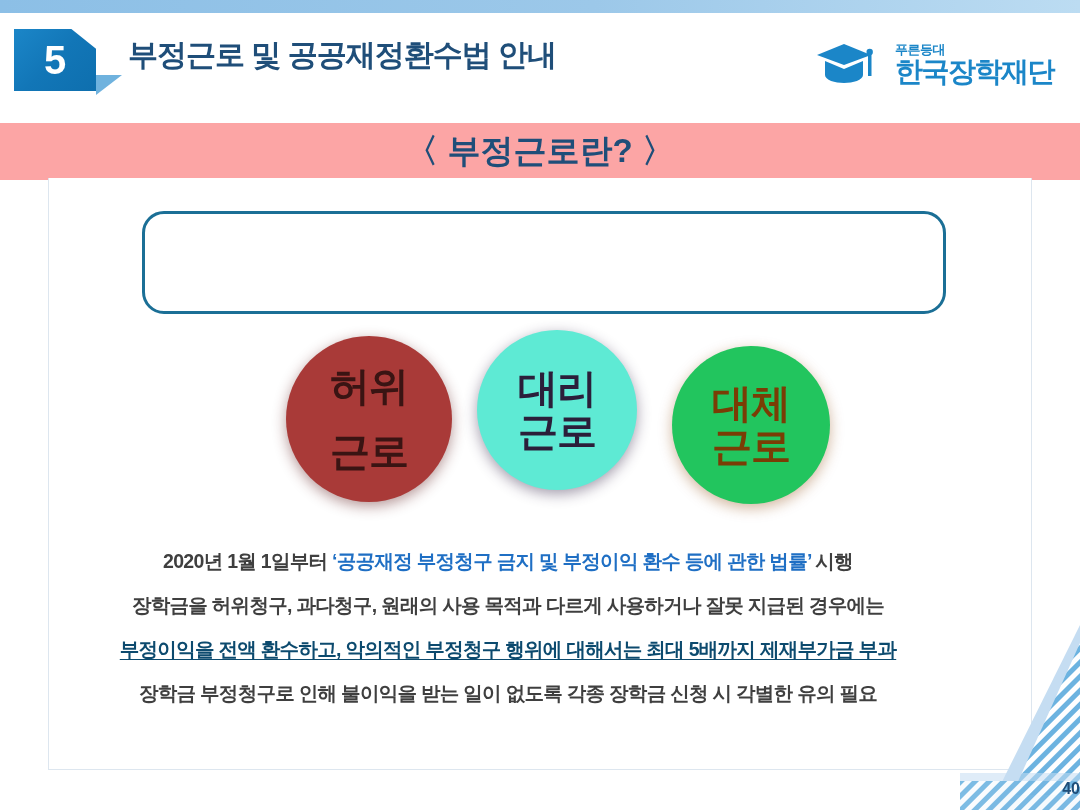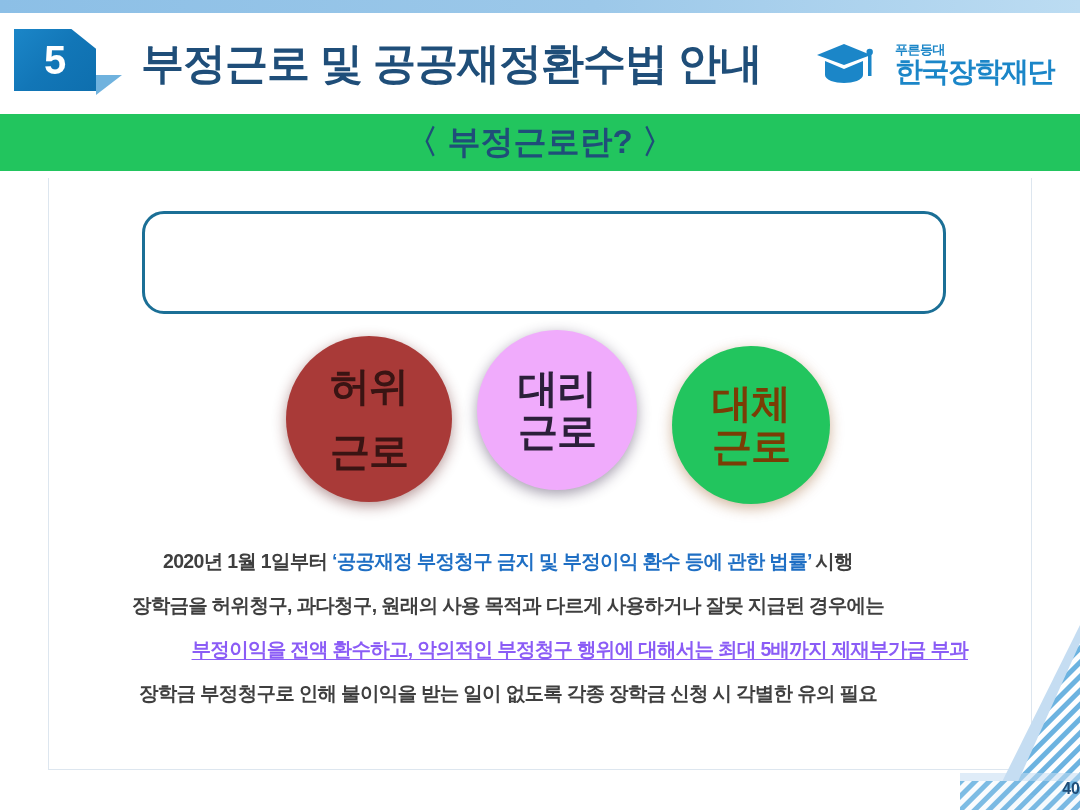--- a/index.html
+++ b/index.html
@@ -56,22 +56,22 @@
   }
   .badge-tail {
     position: absolute;
     left: 96px; top: 62px;
     width: 26px; height: 20px;
     background: #6fb2de;
     clip-path: polygon(0 0, 100% 0, 0 100%);
   }
   .slide-title {
     position: absolute;
-    left: 141px; top: 22px;
-    font-size: 43px;
+    left: 128px; top: 22px;
+    font-size: 30px;
     font-weight: bold;
     color: #1f4e79;
     letter-spacing: -1px;
     white-space: nowrap;
   }
 
   
   .logo {
     position: absolute;
     right: 26px; top: 26px;
@@ -96,23 +96,23 @@
   .logo-main {
     font-size: 28px;
     font-weight: bold;
     color: #1b86c8;
     letter-spacing: -1.5px;
   }
 
   
   .subtitle-band {
     position: absolute;
-    left: 0; top: 114px;
+    left: 0; top: 123px;
     width: 1080px; height: 57px;
-    background: #22c55e;
+    background: #fca5a5;
     display: flex;
     align-items: center;
     justify-content: center;
   }
   .subtitle-text {
     font-size: 33px;
     font-weight: bold;
     color: #1f4e79;
     letter-spacing: 0px;
   }
@@ -162,21 +162,21 @@
     width: 166px; height: 166px;
     background: #a93a38;
     color: #3a1413;
     font-size: 40px;
     box-shadow: 0 4px 14px rgba(90,25,25,0.45);
     gap: 22px;
   }
   .circle-2 {
     left: 207px; top: 0px;
     width: 160px; height: 160px;
-    background: #f0abfc;
+    background: #5eead4;
     color: #2b1f3a;
     font-size: 40px;
     box-shadow: 0 4px 14px rgba(50,35,70,0.45);
   }
   .circle-3 {
     left: 402px; top: 16px;
     width: 158px; height: 158px;
     background: #22c55e;
     color: #7a3d05;
     font-size: 40px;
@@ -193,24 +193,23 @@
   .body-line {
     font-size: 19.5px;
     font-weight: bold;
     color: #3f3f3f;
     letter-spacing: -0.7px;
     margin-bottom: 17px;
     white-space: nowrap;
   }
   .body-line .hl-blue { color: #1f6fc4; }
   .body-line.red-underline {
-    color: #8b5cf6;
+    color: #0c4a6e;
     text-decoration: underline;
     text-underline-offset: 3px;
-    text-align: right;
   }
 
   
   .corner-deco {
     position: absolute;
     right: 0; bottom: 0;
     width: 120px; height: 215px;
     overflow: hidden;
     pointer-events: none;
   }

